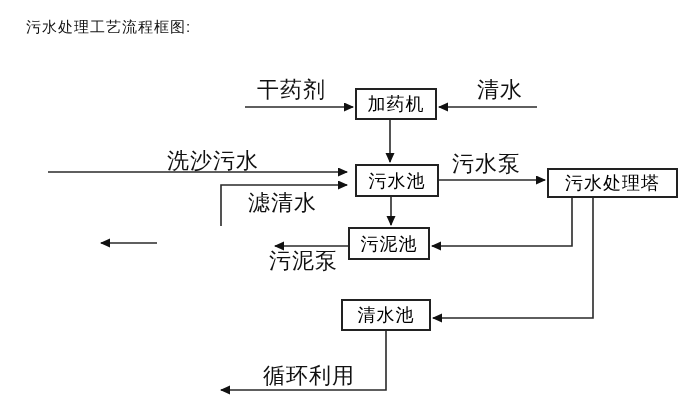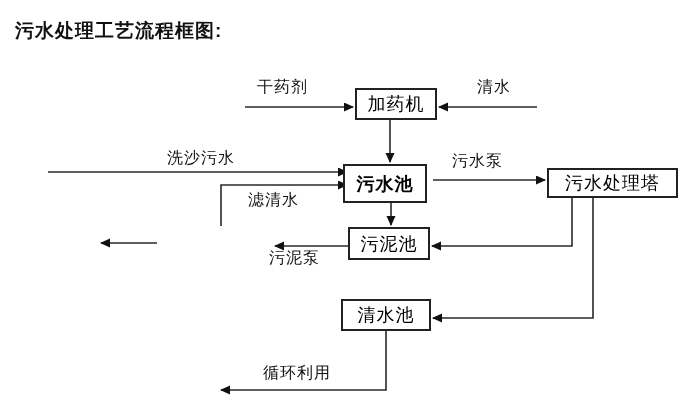--- a/index.html
+++ b/index.html
@@ -10,24 +10,24 @@
   }
   .canvas {
     position: relative;
     width: 700px;
     height: 420px;
     background: #ffffff;
     overflow: hidden;
   }
   .title {
     position: absolute;
-    left: 15px;
+    left: 26px;
     top: 18px;
-    font-size: 19px;
-    font-weight: bold;
+    font-size: 15px;
+    font-weight: normal;
     letter-spacing: 1px;
     color: #111111;
     white-space: nowrap;
   }
   .connectors {
     position: absolute;
     left: 0;
     top: 0;
     width: 700px;
     height: 420px;
@@ -39,21 +39,21 @@
     display: flex;
     align-items: center;
     justify-content: center;
     font-size: 18px;
     letter-spacing: 1px;
     color: #000000;
     white-space: nowrap;
   }
   .flabel {
     position: absolute;
-    font-size: 16px;
+    font-size: 22px;
     letter-spacing: 1px;
     color: #111111;
     white-space: nowrap;
     line-height: 1;
   }
 </style>
 </head>
 <body>
 
 <div class="canvas">
@@ -76,21 +76,21 @@
     <line x1="391" y1="197" x2="391" y2="225" marker-end="url(#ah)"></line>
     <polyline points="572,198 572,246 432,246" marker-end="url(#ah)"></polyline>
     <polyline points="593,198 593,318 433,318" marker-end="url(#ah)"></polyline>
     <line x1="348" y1="246" x2="275" y2="246" marker-end="url(#ah)"></line>
     <line x1="157" y1="243" x2="101" y2="243" marker-end="url(#ah)"></line>
     <polyline points="386,331 386,390 221,390" marker-end="url(#ah)"></polyline>
   </svg>
 
   <div class="node" style="left:355px; top:88px; width:82px; height:32px;">加药机</div>
 
-  <div class="node" style="left:343px; top:164px; width:84px; height:39px;font-weight:bold;">污水池</div>
+  <div class="node" style="left:355px; top:164px; width:84px; height:33px;">污水池</div>
 
   <div class="node" style="left:547px; top:168px; width:131px; height:30px;">污水处理塔</div>
 
   <div class="node" style="left:348px; top:227px; width:82px; height:33px;">污泥池</div>
 
 
   <div class="node" style="left:341px; top:299px; width:90px; height:32px;">清水池</div>
 
   <div class="flabel" style="left:257px; top:79px;">干药剂</div>
 

